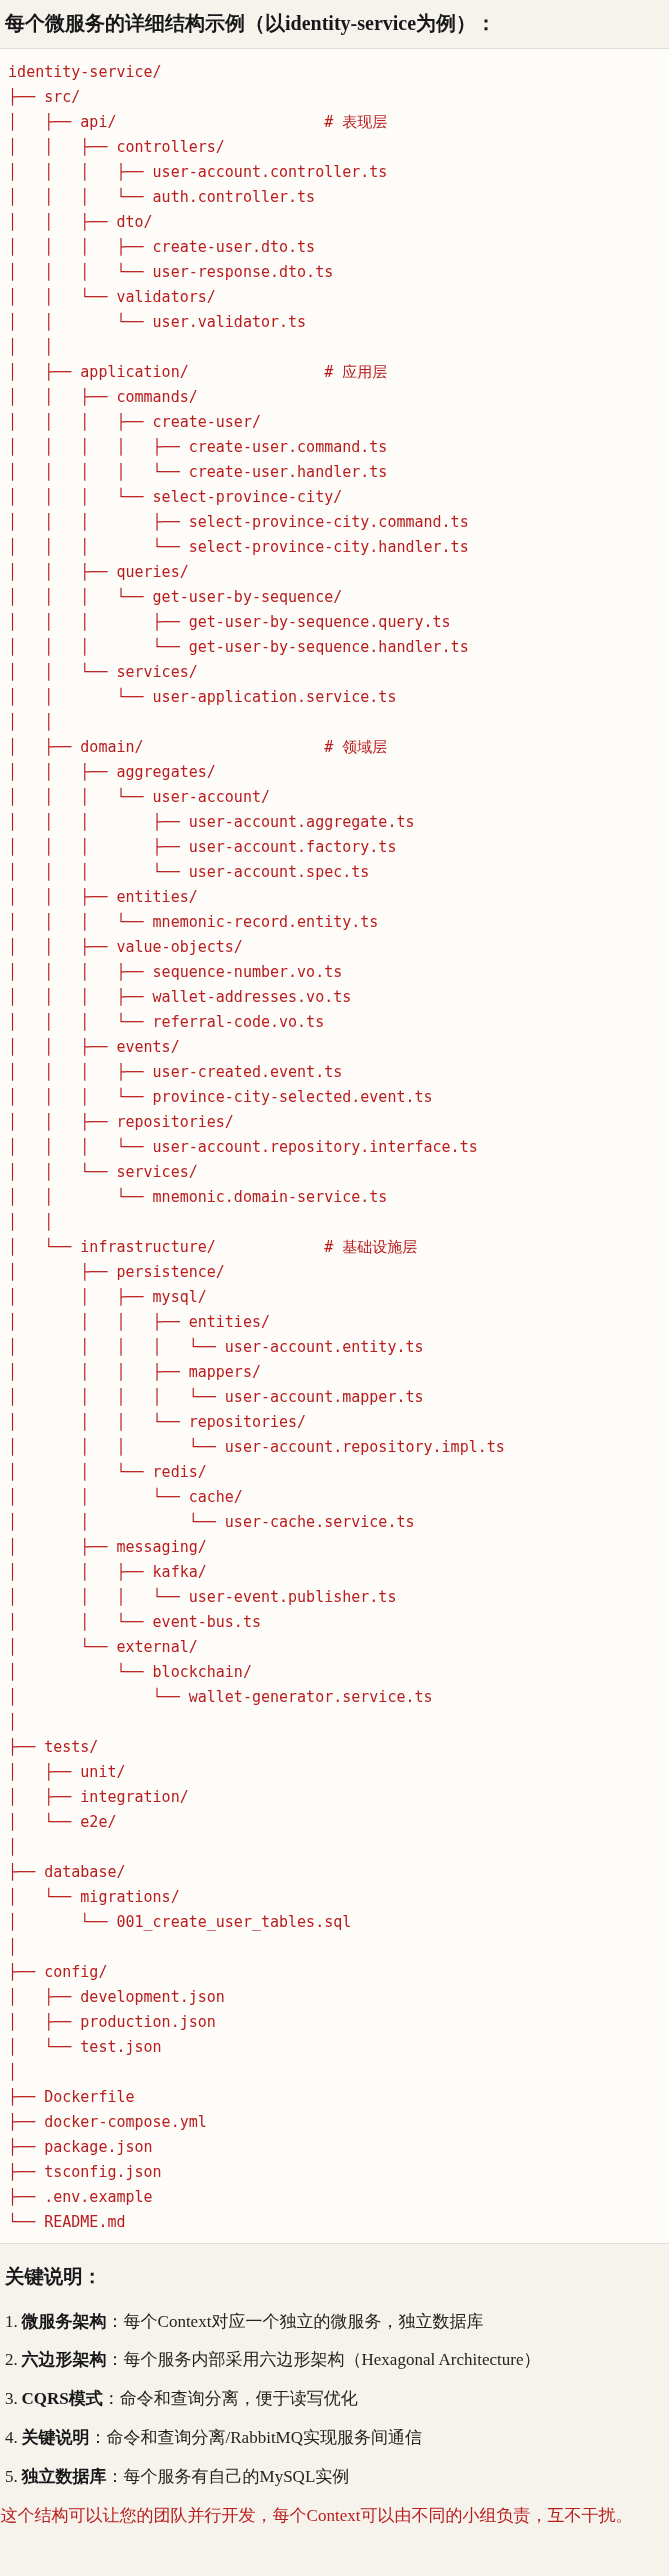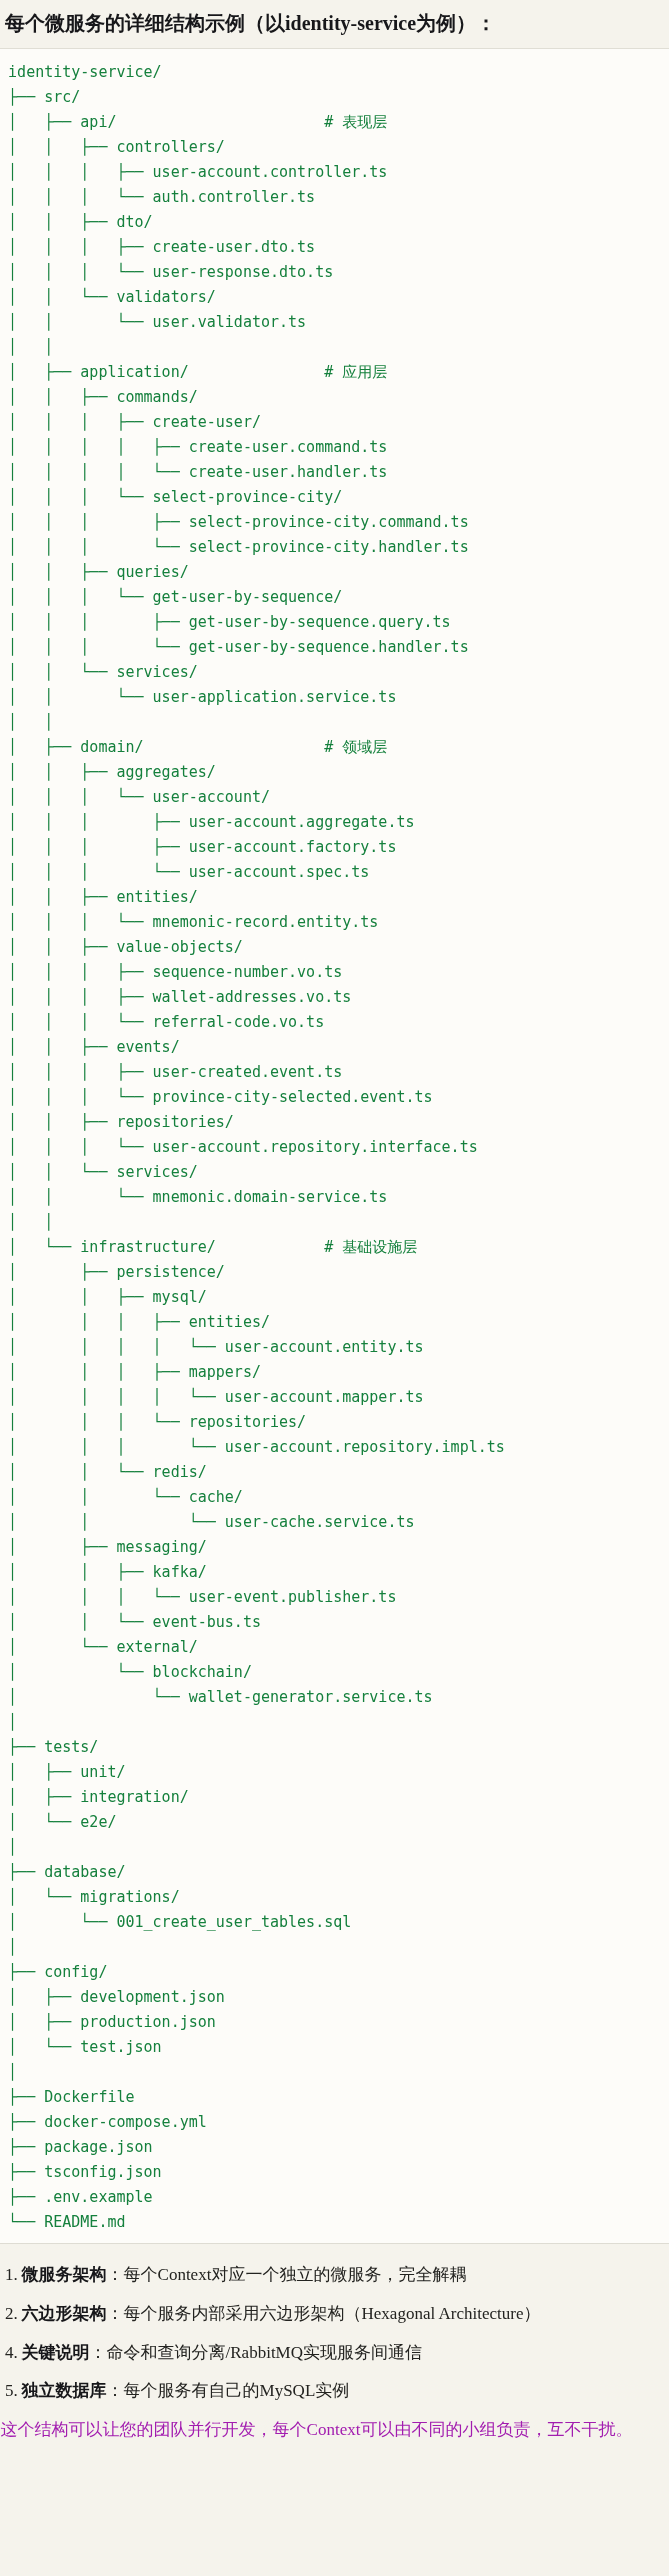--- a/index.html
+++ b/index.html
@@ -26,21 +26,21 @@
     background: #fdfcf9;
     border-top: 0.6px solid #e0ded5;
     border-bottom: 0.6px solid #dedcd3;
   }
   .codeblock pre {
     margin: 0;
     padding: 10.6px 6.3px 8.1px 8.1px;
     font-family: "DejaVu Sans Mono", "Liberation Mono", monospace;
     font-size: 15px;
     line-height: 25px;
-    color: #15803d;
+    color: #b91c1c;
     white-space: pre;
     overflow: hidden;
   }
   h2.notes-title {
     margin: 19px 0 0 5px;
     font-size: 19.4px;
     line-height: 27.5px;
     font-weight: bold;
     color: #17171a;
   }
@@ -59,21 +59,21 @@
     margin-right: 3.8px;
   }
   .notes-list strong {
     font-weight: bold;
     color: #17171a;
   }
   p.closing {
     margin: 5px 0 0 0.6px;
     font-size: 17px;
     line-height: 22.5px;
-    color: #a21caf;
+    color: #b91c1c;
   }
 </style>
 </head>
 <body>
 
 <div class="page">
 
   <h1 class="doc-title">每个微服务的详细结构示例（以identity-service为例）：</h1>
 
   <section class="codeblock">
@@ -159,27 +159,31 @@
 │   └── test.json
 │
 ├── Dockerfile
 ├── docker-compose.yml
 ├── package.json
 ├── tsconfig.json
 ├── .env.example
 └── README.md</code></pre>
   </section>
 
+  <h2 class="notes-title">关键说明：</h2>
 
   <ol class="notes-list">
     <li>
-      <span class="num">1.</span><strong>微服务架构</strong><span>：每个Context对应一个独立的微服务，完全解耦</span>
+      <span class="num">1.</span><strong>微服务架构</strong><span>：每个Context对应一个独立的微服务，独立数据库</span>
     </li>
     <li>
       <span class="num">2.</span><strong>六边形架构</strong><span>：每个服务内部采用六边形架构（Hexagonal Architecture）</span>
+    </li>
+    <li>
+      <span class="num">3.</span><strong>CQRS模式</strong><span>：命令和查询分离，便于读写优化</span>
     </li>
     <li>
       <span class="num">4.</span><strong>关键说明</strong><span>：命令和查询分离/RabbitMQ实现服务间通信</span>
     </li>
     <li>
       <span class="num">5.</span><strong>独立数据库</strong><span>：每个服务有自己的MySQL实例</span>
     </li>
   </ol>
 
   <p class="closing">这个结构可以让您的团队并行开发，每个Context可以由不同的小组负责，互不干扰。</p>

